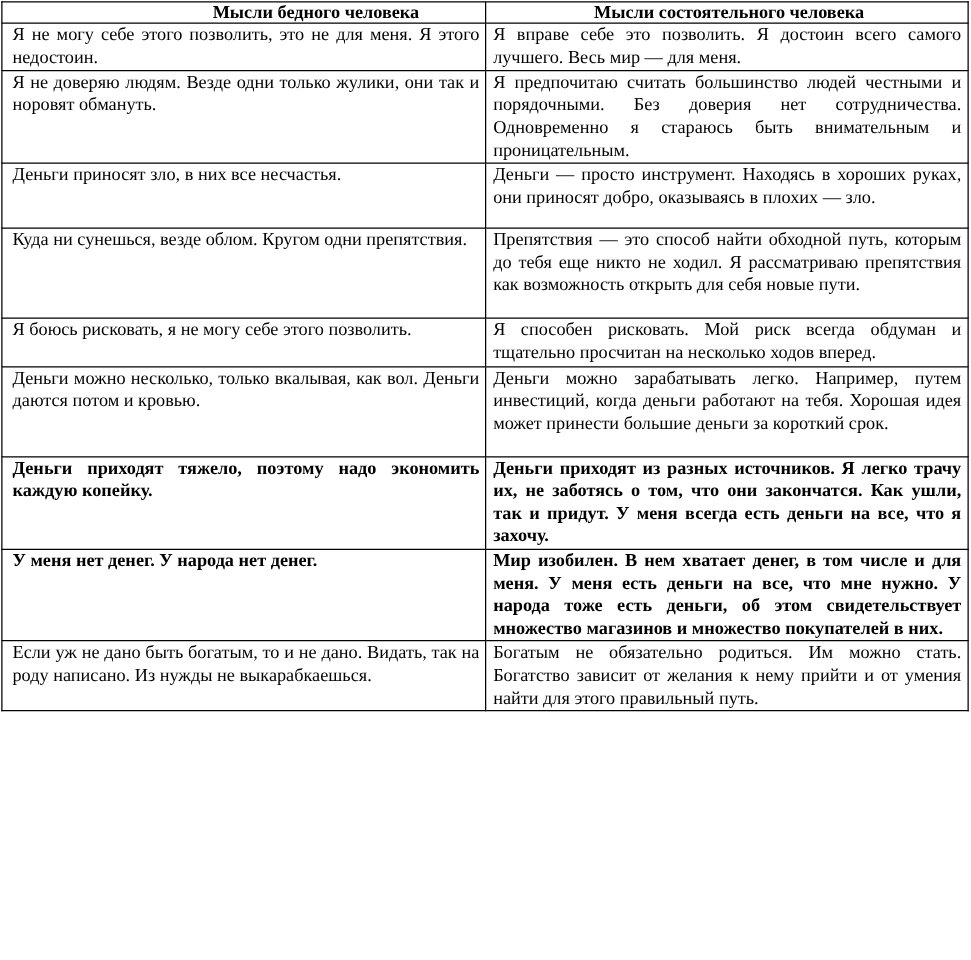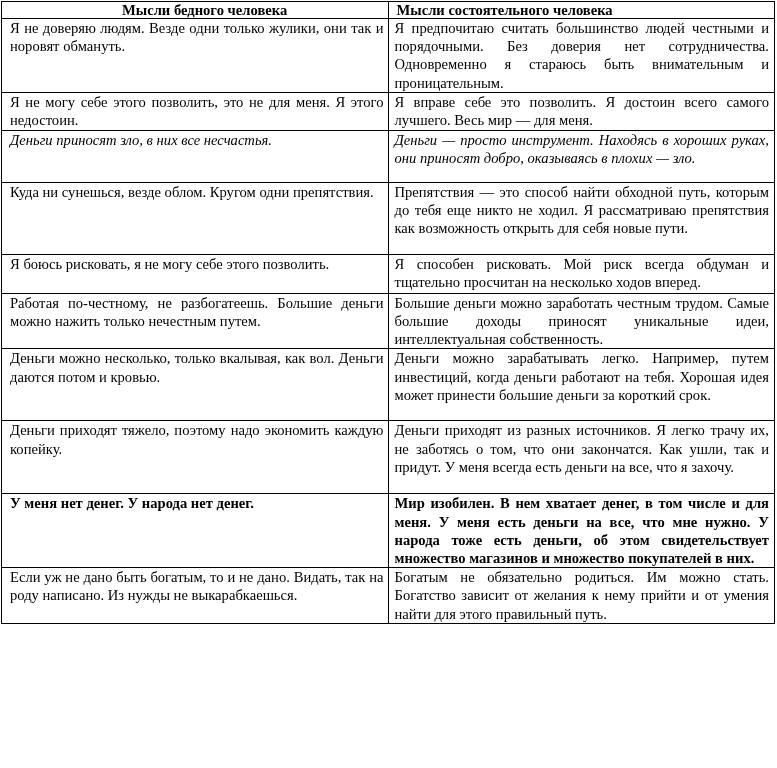--- a/index.html
+++ b/index.html
@@ -15,69 +15,66 @@
     color: #000;
   }
   .tbl td, .tbl th {
     border: 1px solid #000;
     padding: 0 4px 0 8px;
     vertical-align: top;
     text-align: justify;
   }
   .tbl th {
     font-weight: bold;
+    text-align: center;
     height: 16px;
     line-height: 16px;
     padding-top: 0;
   }
   .tbl td.c1 { width: 377px; }
   .tbl td.c2 { padding-left: 6px; padding-right: 5px; }
   .tbl th.h1 { padding-left: 120px; }
   .tbl th.h2 { }
 </style>
 </head>
 <body>
 
 <table class="tbl">
   <thead>
     <tr>
       <th class="h1">Мысли бедного человека</th>
       <th class="h2">Мысли состоятельного человека</th>
     </tr>
   </thead>
   <tbody id="tbody">
+      <tr style="height: 38px;">
+        <td class="c1">Я не могу себе этого позволить, это не для меня. Я этого недостоин.</td>
+        <td class="c2">Я вправе себе это позволить. Я достоин всего самого лучшего. Весь мир — для меня.</td>
+      </tr>
       <tr style="height: 73px;">
         <td class="c1">Я не доверяю людям. Везде одни только жулики, они так и норовят обмануть.</td>
         <td class="c2">Я предпочитаю считать большинство людей честными и порядочными. Без доверия нет сотрудничества. Одновременно я стараюсь быть внимательным и проницательным.</td>
       </tr>
-      <tr style="height: 38px;">
-        <td class="c1">Я не могу себе этого позволить, это не для меня. Я этого недостоин.</td>
-        <td class="c2">Я вправе себе это позволить. Я достоин всего самого лучшего. Весь мир — для меня.</td>
-      </tr>
-      <tr style="height: 52px; font-style: italic;">
+      <tr style="height: 52px;">
         <td class="c1">Деньги приносят зло, в них все несчастья.</td>
         <td class="c2">Деньги — просто инструмент. Находясь в хороших руках, они приносят добро, оказываясь в плохих — зло.</td>
       </tr>
       <tr style="height: 72px;">
         <td class="c1">Куда ни сунешься, везде облом. Кругом одни препятствия.</td>
         <td class="c2">Препятствия — это способ найти обходной путь, которым до тебя еще никто не ходил. Я рассматриваю препятствия как возможность открыть для себя новые пути.</td>
       </tr>
       <tr style="height: 39px; margin-top: 16px;">
         <td class="c1">Я боюсь рисковать, я не могу себе этого позволить.</td>
         <td class="c2">Я способен рисковать. Мой риск всегда обдуман и тщательно просчитан на несколько ходов вперед.</td>
       </tr>
-      <tr style="height: 54px;">
-        <td class="c1">Работая по-честному, не разбогатеешь. Большие деньги можно нажить только нечестным путем.</td>
-        <td class="c2">Большие деньги можно заработать честным трудом. Самые большие доходы приносят уникальные идеи, интеллектуальная собственность.</td>
-      </tr>
       <tr style="height: 72px;">
         <td class="c1">Деньги можно несколько, только вкалывая, как вол. Деньги даются потом и кровью.</td>
         <td class="c2">Деньги можно зарабатывать легко. Например, путем инвестиций, когда деньги работают на тебя. Хорошая идея может принести большие деньги за короткий срок.</td>
       </tr>
-      <tr style="height: 73px;">
+      <tr style="height: 73px; font-weight: bold;">
         <td class="c1">Деньги приходят тяжело, поэтому надо экономить каждую копейку.</td>
         <td class="c2">Деньги приходят из разных источников. Я легко трачу их, не заботясь о том, что они закончатся. Как ушли, так и придут. У меня всегда есть деньги на все, что я захочу.</td>
       </tr>
       <tr style="height: 73px; font-weight: bold;">
         <td class="c1">У меня нет денег. У народа нет денег.</td>
         <td class="c2">Мир изобилен. В нем хватает денег, в том числе и для меня. У меня есть деньги на все, что мне нужно. У народа тоже есть деньги, об этом свидетельствует множество магазинов и множество покупателей в них.</td>
       </tr>
       <tr style="height: 55px;">
         <td class="c1">Если уж не дано быть богатым, то и не дано. Видать, так на роду написано. Из нужды не выкарабкаешься.</td>
         <td class="c2">Богатым не обязательно родиться. Им можно стать. Богатство зависит от желания к нему прийти и от умения найти для этого правильный путь.</td>

